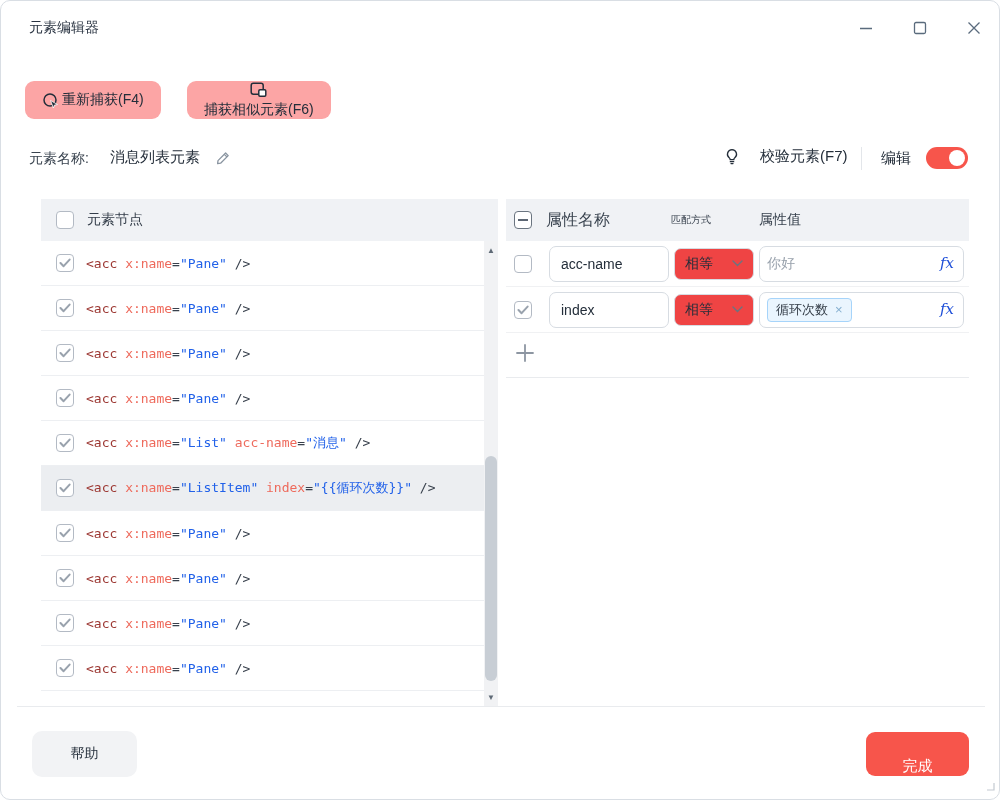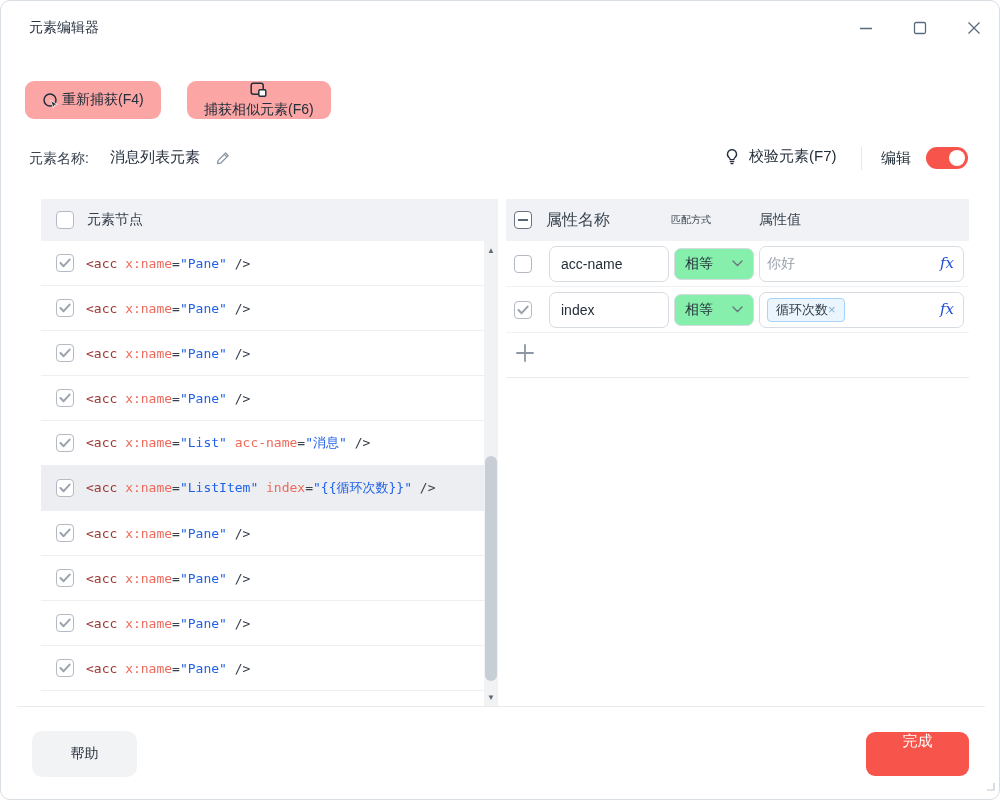--- a/index.html
+++ b/index.html
@@ -27,21 +27,21 @@
   
   .tool-btn{position:absolute;top:80px;height:38px;display:inline-flex;align-items:center;gap:3px;
     padding:0 17px;background:#fca5a5;border-radius:9px;font-size:14px;color:#242e3a;cursor:default;}
   #btn-recapture{left:24px;}
   #btn-similar{left:186px;flex-direction:column;}
 
   
   .name-label{position:absolute;left:28px;top:149px;font-size:14px;color:#39434f;}
   .name-value{position:absolute;left:109px;top:147px;font-size:15px;color:#232d39;}
   .pencil{position:absolute;left:214px;top:149px;}
-  .validate{position:absolute;left:723px;top:146px;display:flex;align-items:center;gap:9px;font-size:15px;color:#242e3a;}
+  .validate{position:absolute;left:723px;top:146px;display:flex;align-items:center;gap:20px;font-size:15px;color:#242e3a;}
   .vdivider{position:absolute;left:860px;top:146px;width:1px;height:23px;background:#e3e6ea;}
   .edit-label{position:absolute;left:880px;top:148px;font-size:15px;color:#242e3a;}
   .toggle{position:absolute;left:925px;top:146px;width:42px;height:22px;border-radius:11px;
     background:var(--accent-red);cursor:default;}
   .toggle .knob{position:absolute;top:3px;right:3px;width:16px;height:16px;border-radius:50%;background:#fff;}
 
   
   .cb{width:18px;height:18px;border:1px solid #b3bac4;border-radius:4px;background:#fff;
     display:inline-flex;align-items:center;justify-content:center;flex:0 0 auto;cursor:default;}
   .cb.indet{border-color:#6a7480;}
@@ -72,37 +72,37 @@
   .attr-head{height:42px;background:var(--panel-head);position:relative;display:flex;align-items:center;}
   .attr-head .cb{margin-left:8px;}
   .col-name{position:absolute;left:40px;font-size:16px;color:#39434f;}
   .col-match{position:absolute;left:165px;font-size:10px;color:#39434f;}
   .col-value{position:absolute;left:253px;font-size:14px;color:#39434f;}
   .attr-row{height:46px;display:flex;align-items:center;border-bottom:1px solid #f0f1f3;}
   .attr-row .cb{margin-left:8px;}
   .attr-name-input{margin-left:17px;width:120px;height:36px;border:1px solid #d7dce2;border-radius:7px;
     padding:0 11px;font-size:14px;color:#242e3a;font-family:"Liberation Sans",sans-serif;background:#fff;outline:none;}
   .match-select{margin-left:5px;width:80px;height:21px;border:1px solid #d7dce2;border-radius:7px;
-    display:flex;align-items:center;justify-content:space-between;padding:15px 10px;font-size:14px;color:#242e3a;background:#86efac;cursor:default;}
+    display:flex;align-items:center;justify-content:space-between;padding:15px 10px;font-size:14px;color:#242e3a;background:#ef4444;cursor:default;}
   .value-box{margin-left:5px;width:205px;height:36px;border:1px solid #d7dce2;border-radius:7px;
     position:relative;display:flex;align-items:center;padding:0 30px 0 7px;background:#fff;cursor:text;}
   .value-text{font-size:14px;color:#98a1ac;}
   .fx{position:absolute;right:9px;top:7px;font-family:"DejaVu Serif",serif;font-style:italic;
     font-size:15px;color:#1d4ed8;cursor:default;}
-  .chip{height:24px;display:inline-flex;align-items:center;padding:0 8px;background:var(--chip-bg);
+  .chip{height:24px;display:inline-flex;align-items:center;gap:7px;padding:0 8px;background:var(--chip-bg);
     border:1px solid var(--chip-border);border-radius:4px;font-size:13px;color:#333c47;}
   .chip-x{color:#84aecf;font-size:13px;cursor:default;}
   .plus-row{height:45px;display:flex;align-items:center;padding-left:8px;border-bottom:1px solid #e9ebee;}
 
   
   .hdivider{position:absolute;left:16px;top:705px;width:968px;height:1px;background:#e9ebee;}
   .help-btn{position:absolute;left:31px;top:730px;width:105px;height:46px;border-radius:10px;background:#f2f3f5;
     display:flex;align-items:center;justify-content:center;font-size:14px;color:#28323e;cursor:default;}
   .done-btn{position:absolute;left:865px;top:731px;width:103px;height:44px;border-radius:9px;background:var(--accent-red);
-    display:flex;align-items:flex-start;justify-content:center;font-size:15px;color:#fff;cursor:default;}
+    display:flex;align-items:flex-end;justify-content:center;font-size:15px;color:#fff;cursor:default;}
   .grip{position:absolute;right:4px;bottom:4px;}
 </style>
 </head>
 <body>
 
 <div class="window">
 
   <div class="title">元素编辑器</div>
   <div class="win-controls">
     <div class="win-btn">

